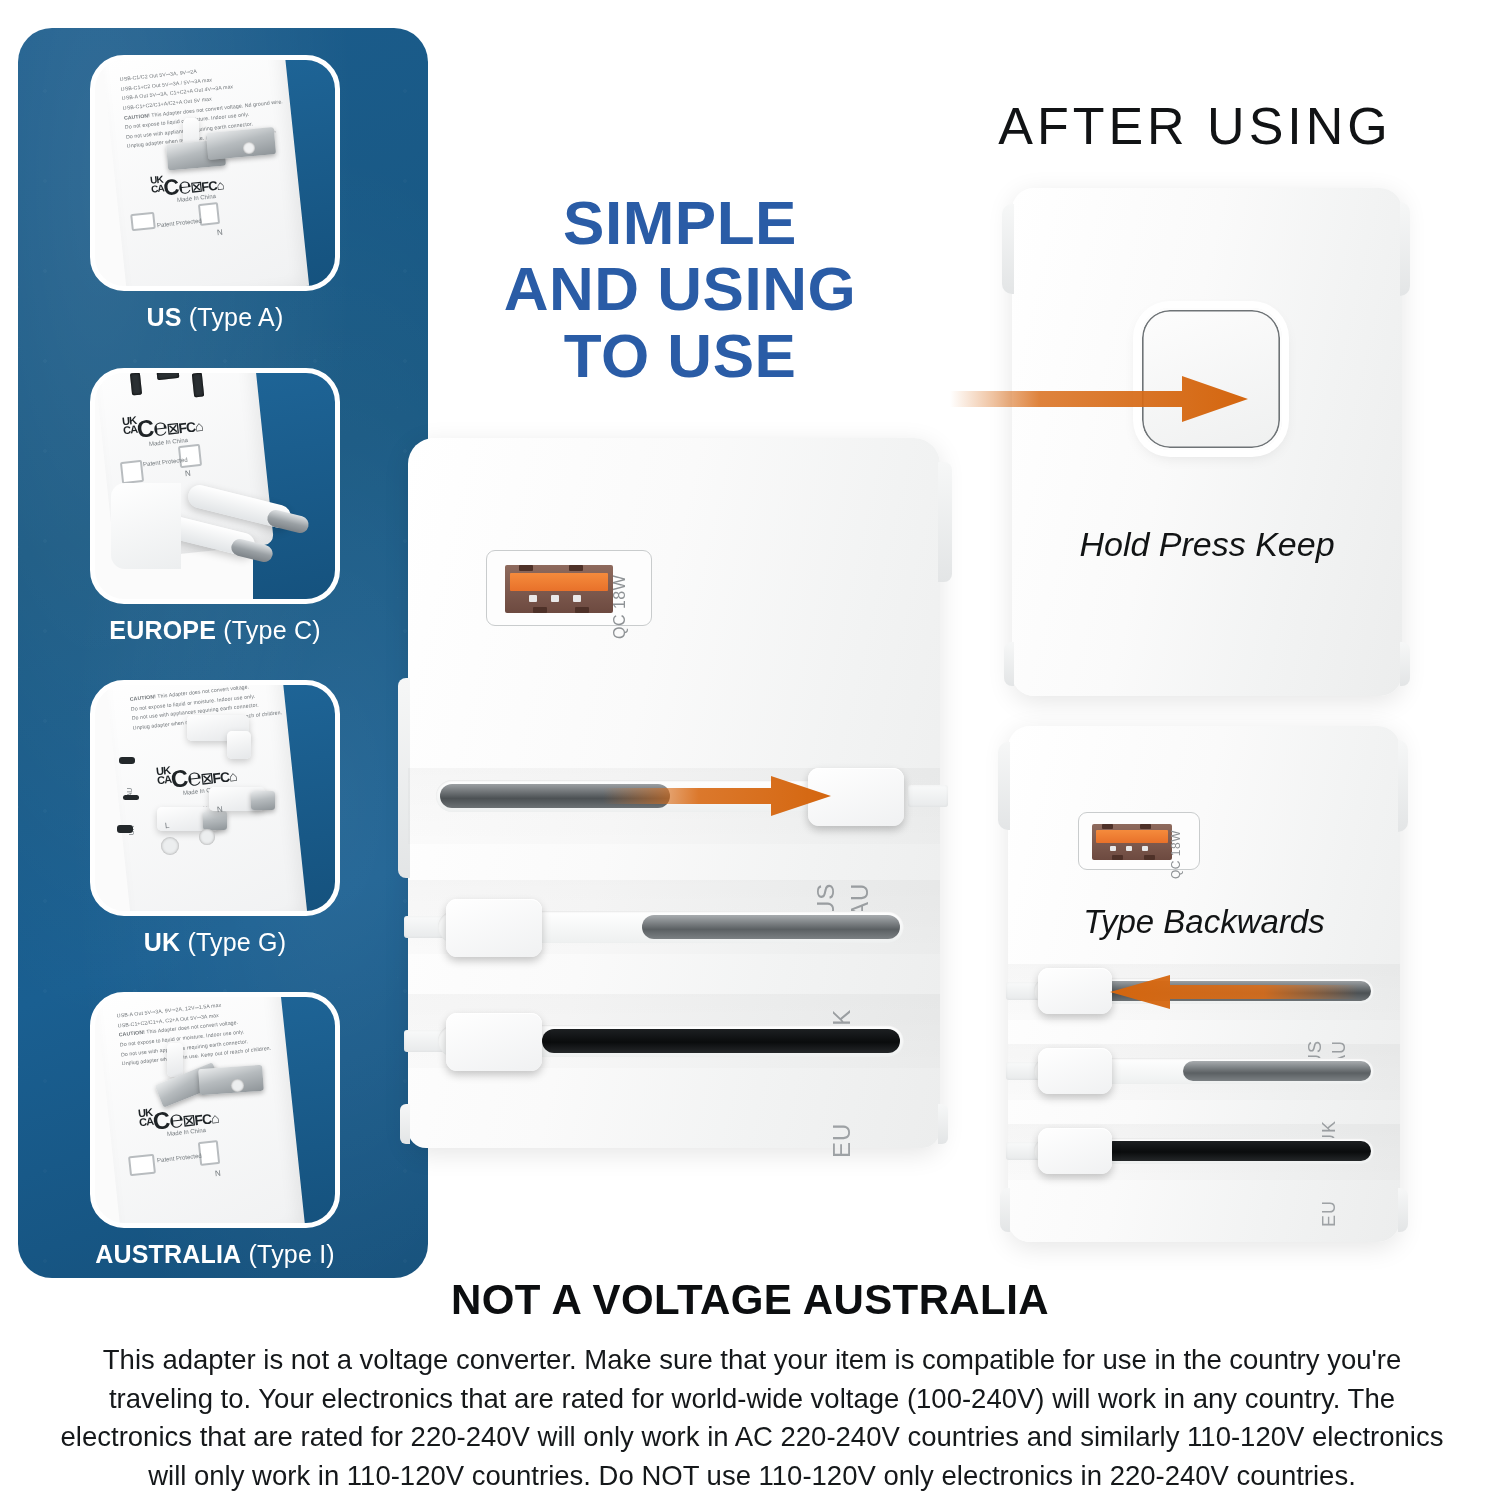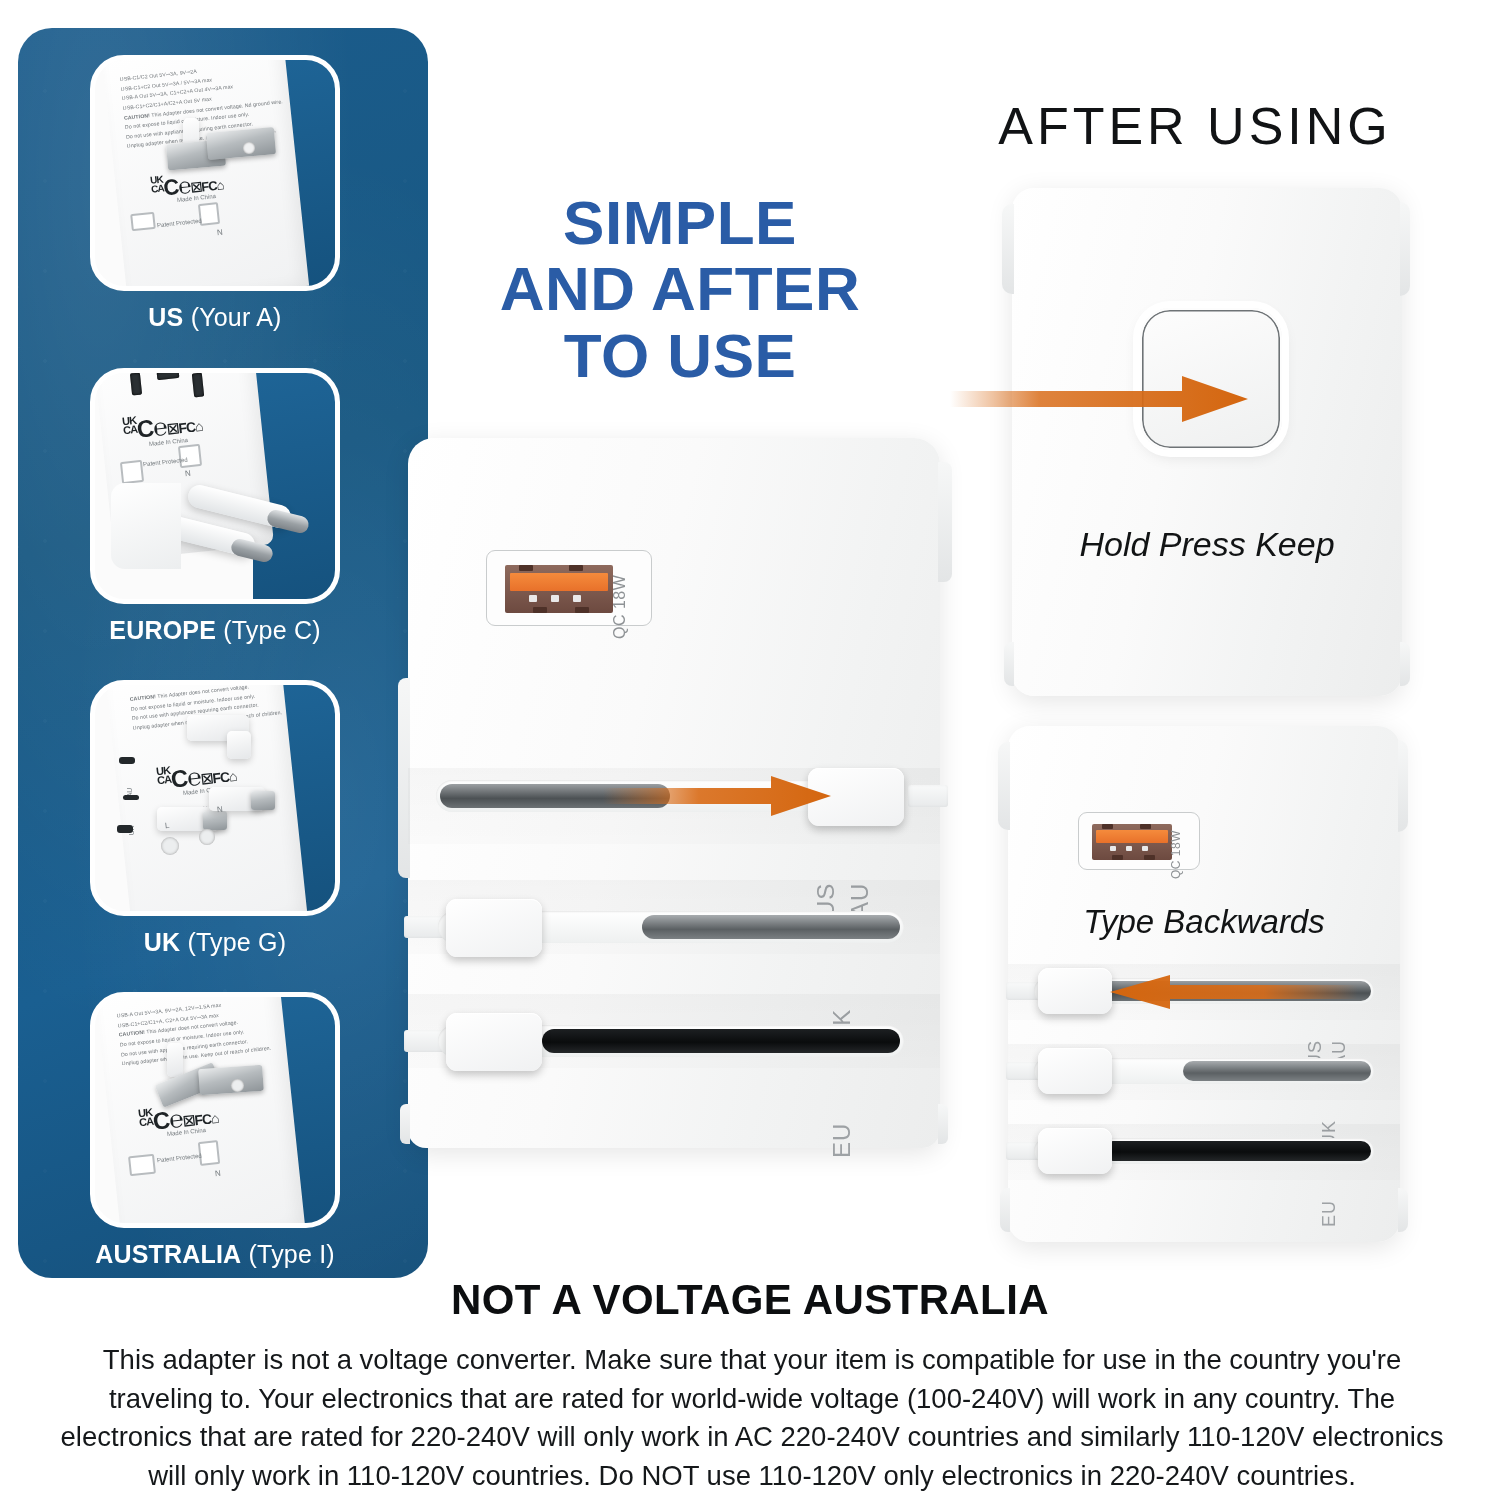--- a/index.html
+++ b/index.html
@@ -222,21 +222,21 @@
         <span style="font-size:10px; line-height:.85; display:inline-block; vertical-align:top;">UK<br>CA</span><span style="font-size:22px;">C℮</span><span style="font-size:13px;">☒FC⌂</span>
       </div>
       <div class="pmini" style="left:82px; top:135px;">Made In China</div>
       <div class="pslot outline" style="left:36px; top:153px; width:24px; height:17px;"></div>
       <div class="pslot outline" style="left:104px; top:143px; width:20px; height:22px;"></div>
       <div class="pmini" style="left:62px; top:160px;">Patent Protected</div>
       <div class="pmini" style="left:122px; top:168px; font-size:8px;">N</div>
     </div>
     <div class="plug-label">
       <b>US</b>
-      <span>(Your A)</span>
+      <span>(Type A)</span>
     </div>
   </div>
 
   <div class="plug-card" style="left:90px; top:368px;">
     <div class="plug-thumb">
       <div class="photo-bg"></div>
       <div class="blue-corner" style="width:82px;"></div>
       <div class="pface" style="left:8px; top:-40px; width:160px; height:220px;"></div>
       <div class="pslot" style="left:36px; top:0px; width:10px; height:22px;"></div>
       <div class="pslot" style="left:62px; top:-2px; width:22px; height:8px;"></div>
@@ -327,21 +327,21 @@
       <div class="pmini" style="left:120px; top:172px; font-size:8px;">N</div>
     </div>
     <div class="plug-label">
       <b>AUSTRALIA</b>
       <span>(Type I)</span>
     </div>
   </div>
 
   <div class="headline">
     <div>SIMPLE</div>
-    <div>AND AFTER</div>
+    <div>AND USING</div>
     <div>TO USE</div>
   </div>
 
   <div class="after-using">AFTER USING</div>
 
   <div class="device" style="left:408px; top:438px; width:532px; height:710px; border-radius:26px 26px 18px 18px;">
     <div class="dev-tab-r" style="right:-12px; top:24px; width:14px; height:120px; border-radius:0 8px 8px 0;"></div>
     <div class="dev-tab-l" style="left:-10px; top:240px; width:12px; height:200px; border-radius:8px 0 0 8px;"></div>
     <div class="dev-tab-l" style="left:-8px; bottom:4px; width:10px; height:40px; border-radius:6px 0 0 6px;"></div>
     <div class="dev-tab-r" style="right:-8px; bottom:4px; width:10px; height:40px; border-radius:0 6px 6px 0;"></div>

